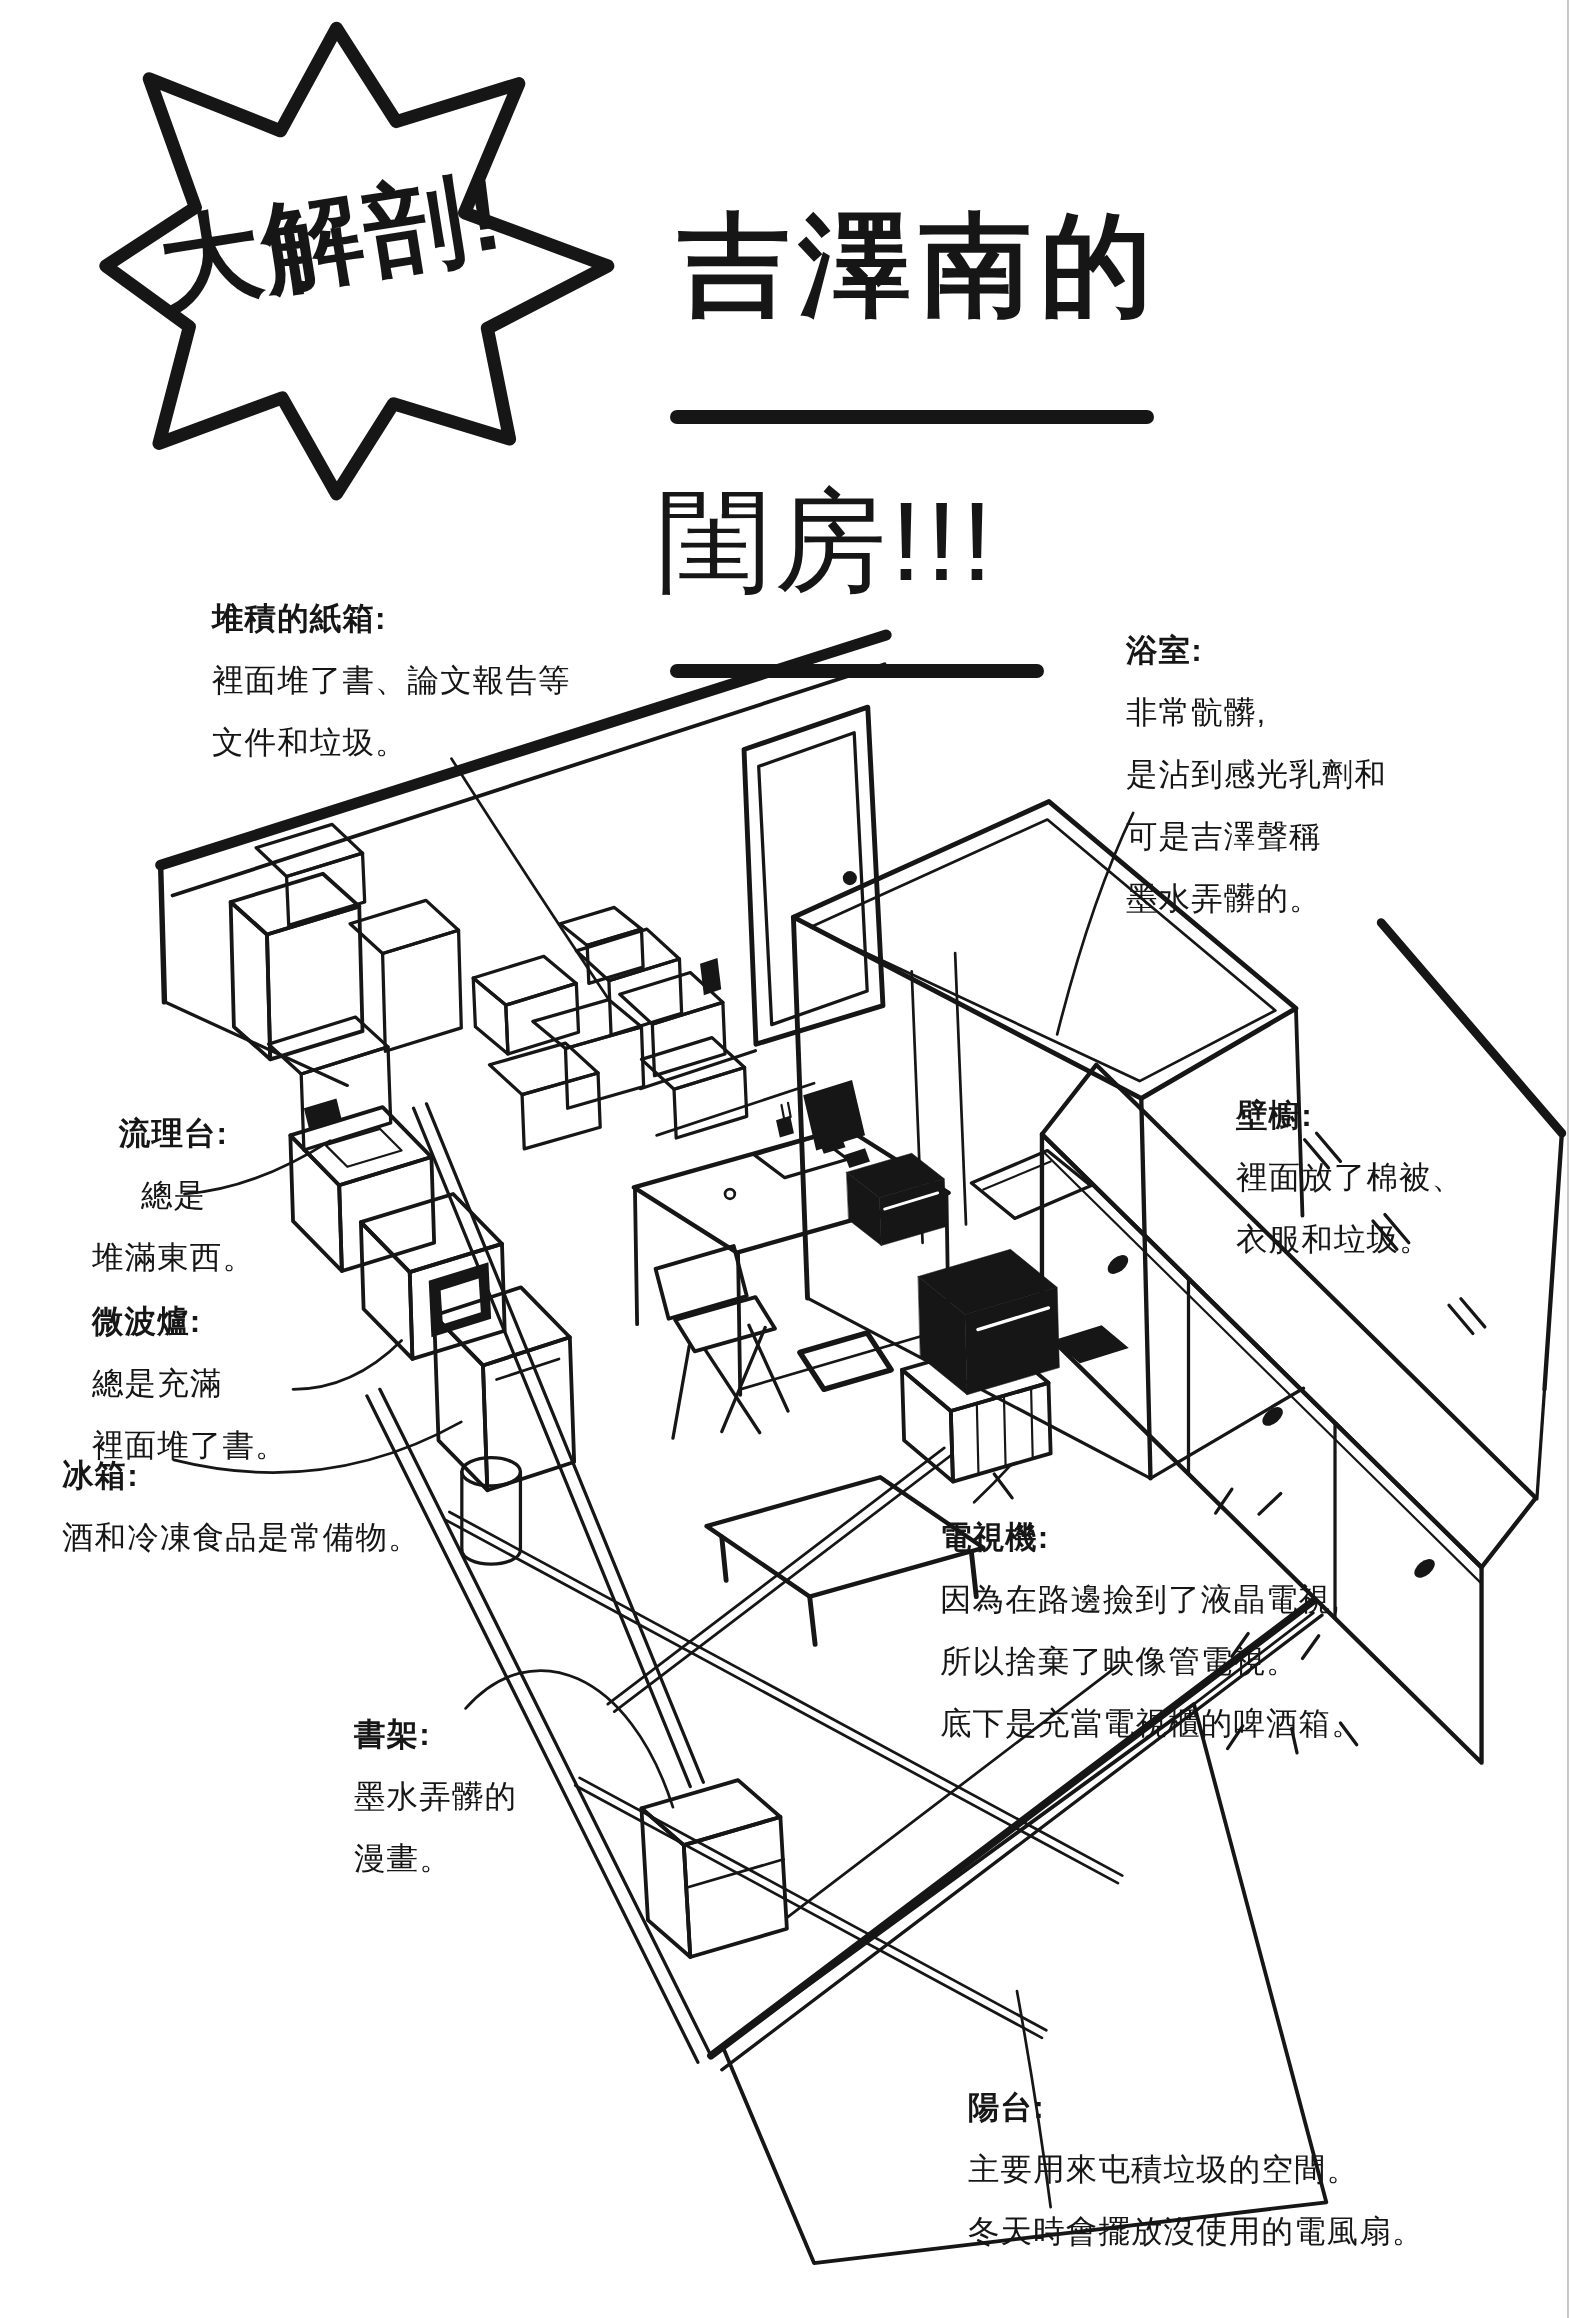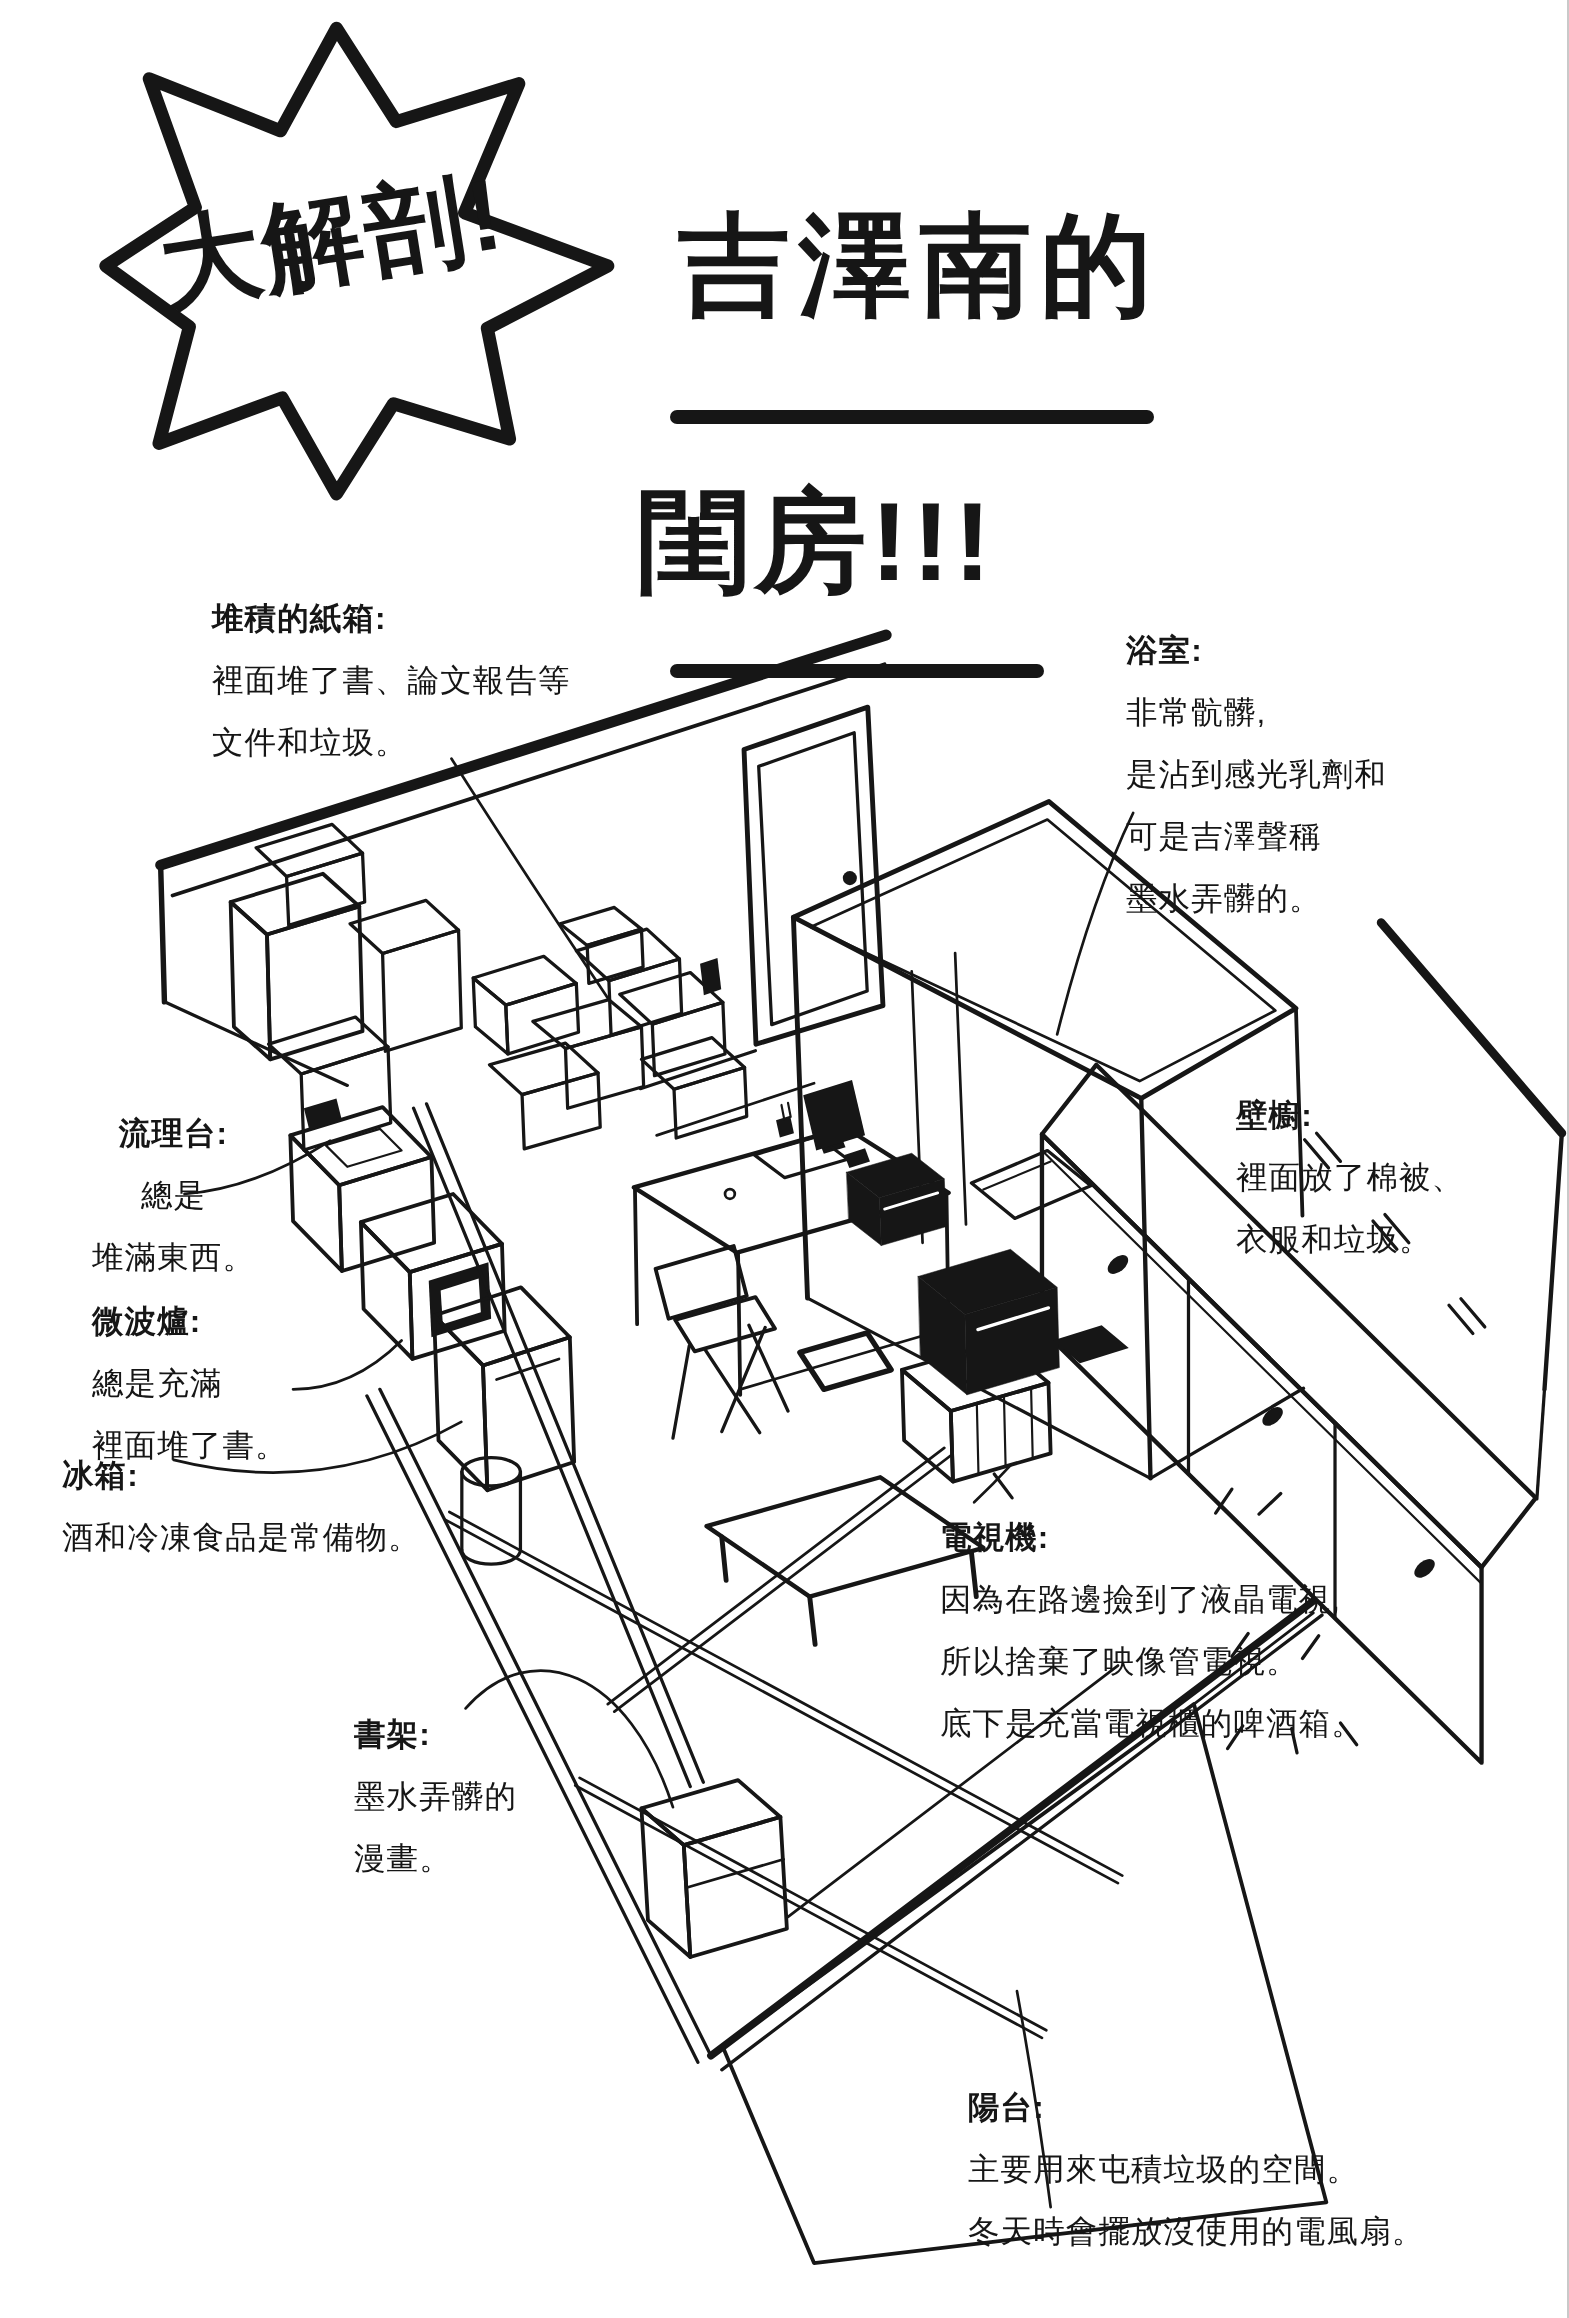--- a/index.html
+++ b/index.html
@@ -6,21 +6,21 @@
   .page {
     position:relative; width:1570px; height:2319px; background:#ffffff;
     overflow:hidden; font-family:"Liberation Sans", sans-serif; color:#161616;
   }
   svg.art { position:absolute; left:0; top:0; width:1570px; height:2319px; }
   .burst-text {
     position:absolute; left:151px; top:202px; font-size:100px; font-weight:700;
     letter-spacing:3.3px; transform:rotate(-9deg); transform-origin:left top; white-space:nowrap;
   }
   .title-l1 { position:absolute; left:678px; top:191px; font-size:112px; font-weight:700; letter-spacing:8.7px; white-space:nowrap; }
-  .title-l2 { position:absolute; left:638px; top:467px; font-size:112px; font-weight:700; letter-spacing:4.3px; white-space:nowrap; }
+  .title-l2 { position:absolute; left:658px; top:467px; font-size:112px; font-weight:400; letter-spacing:4.3px; white-space:nowrap; }
   .rule { position:absolute; height:14px; background:#161616; border-radius:7px; }
   #rule1 { left:670px; top:410px; width:484px; }
   #rule2 { left:670px; top:664px; width:374px; }
   .label { position:absolute; font-size:31.5px; line-height:62px; letter-spacing:1.1px; white-space:nowrap; }
   .label .t { font-weight:700; }
   .edge-shade { position:absolute; right:0; top:0; width:3.3px; height:100%; background:#c9c9c9; }
 </style>
 </head>
 <body>
 

